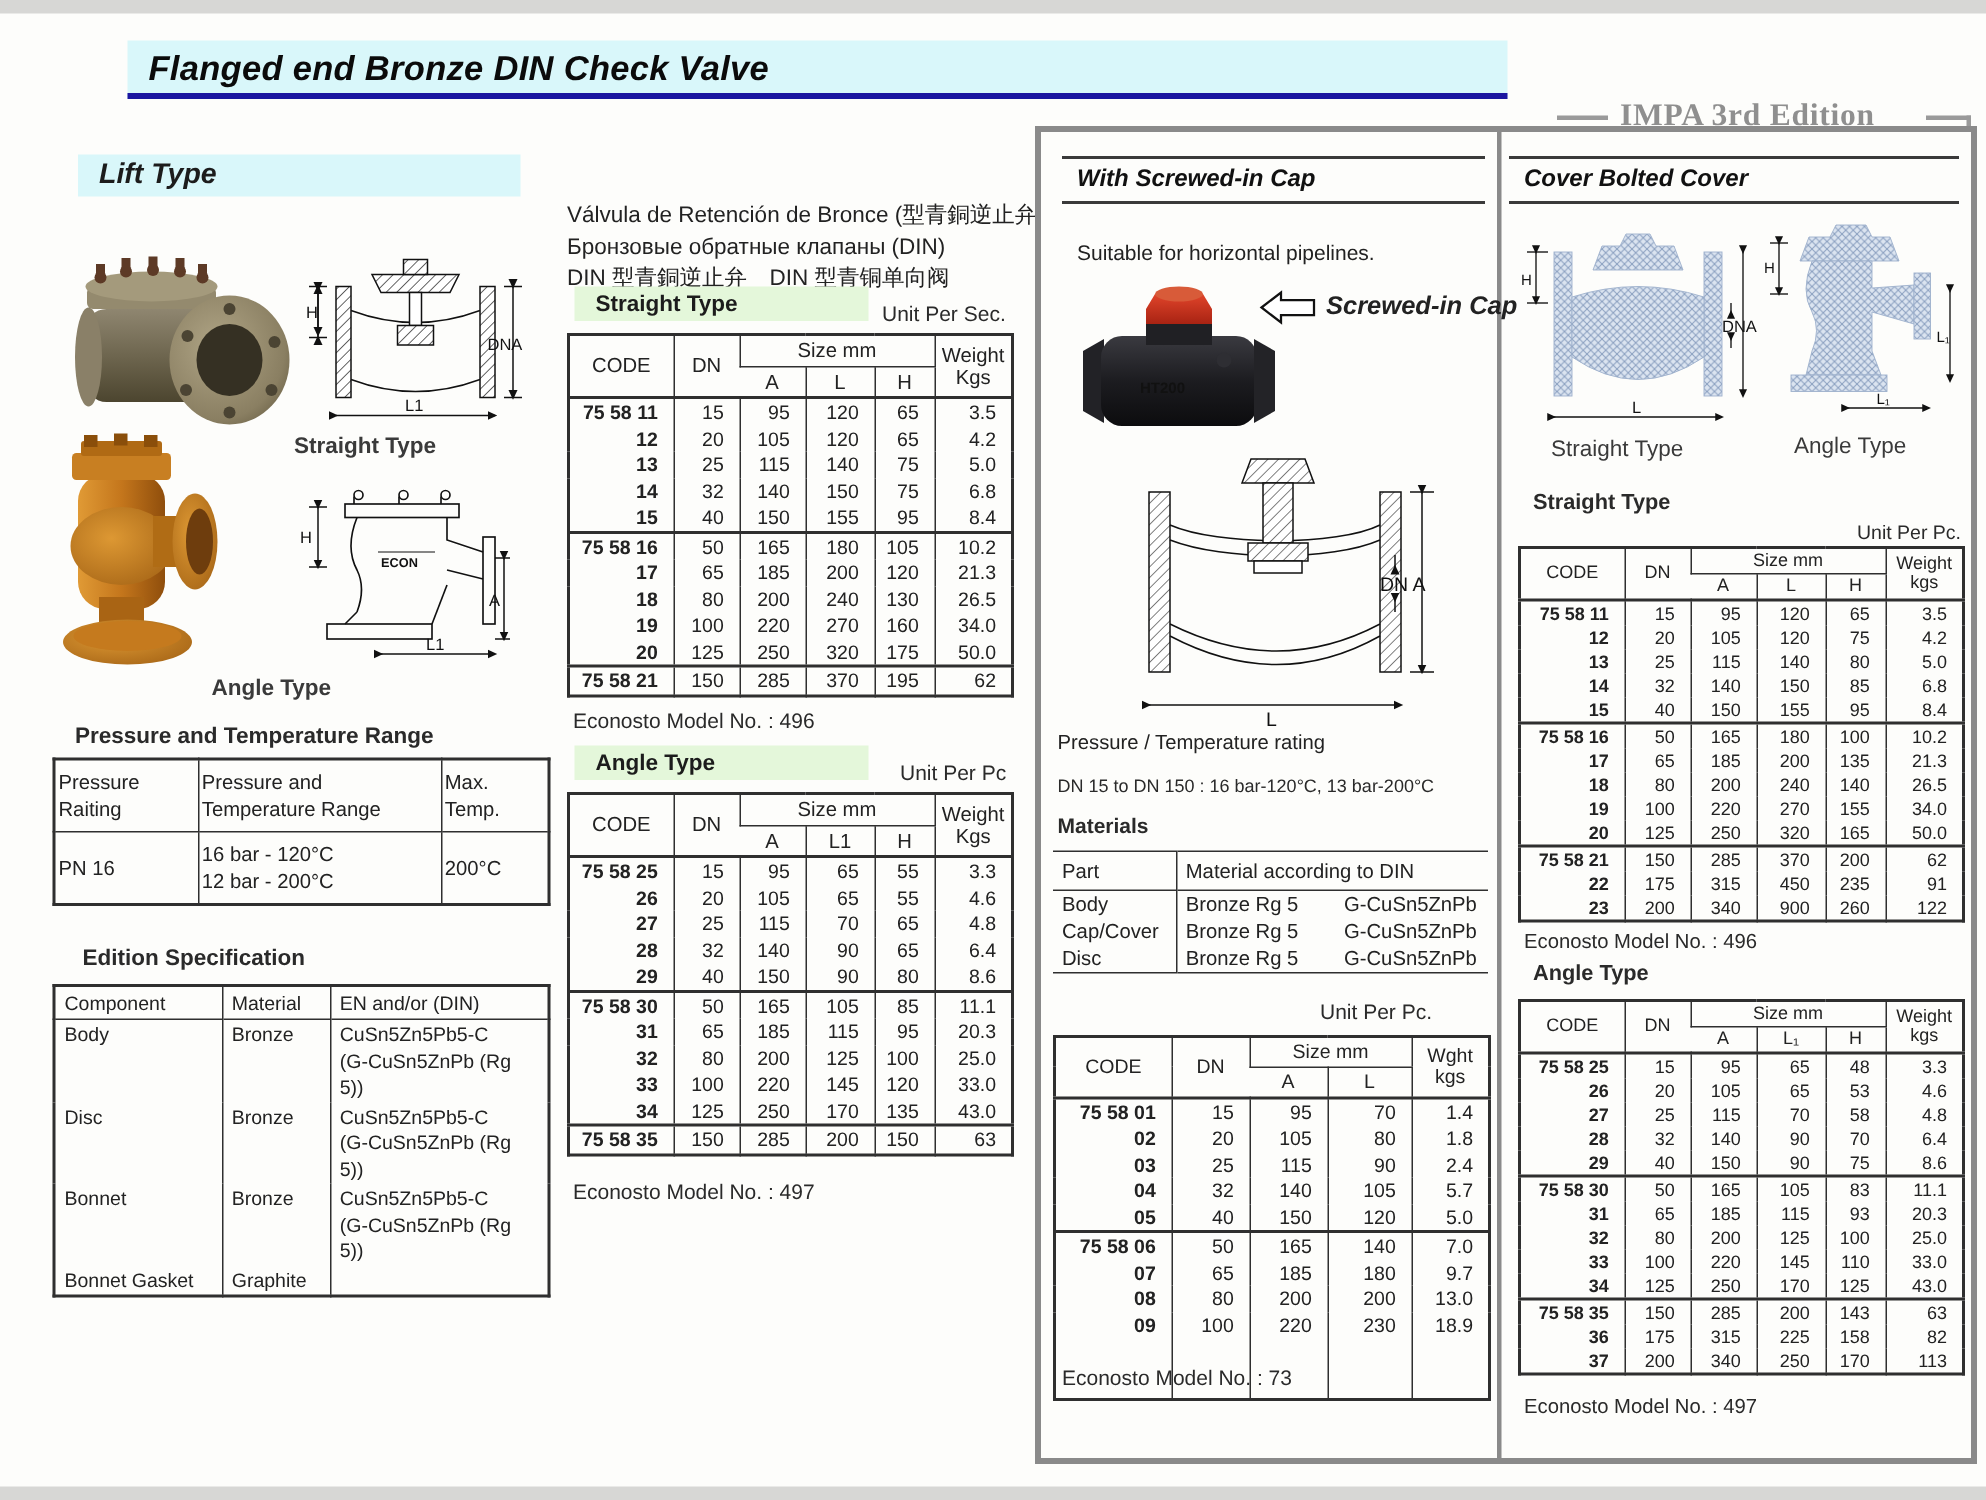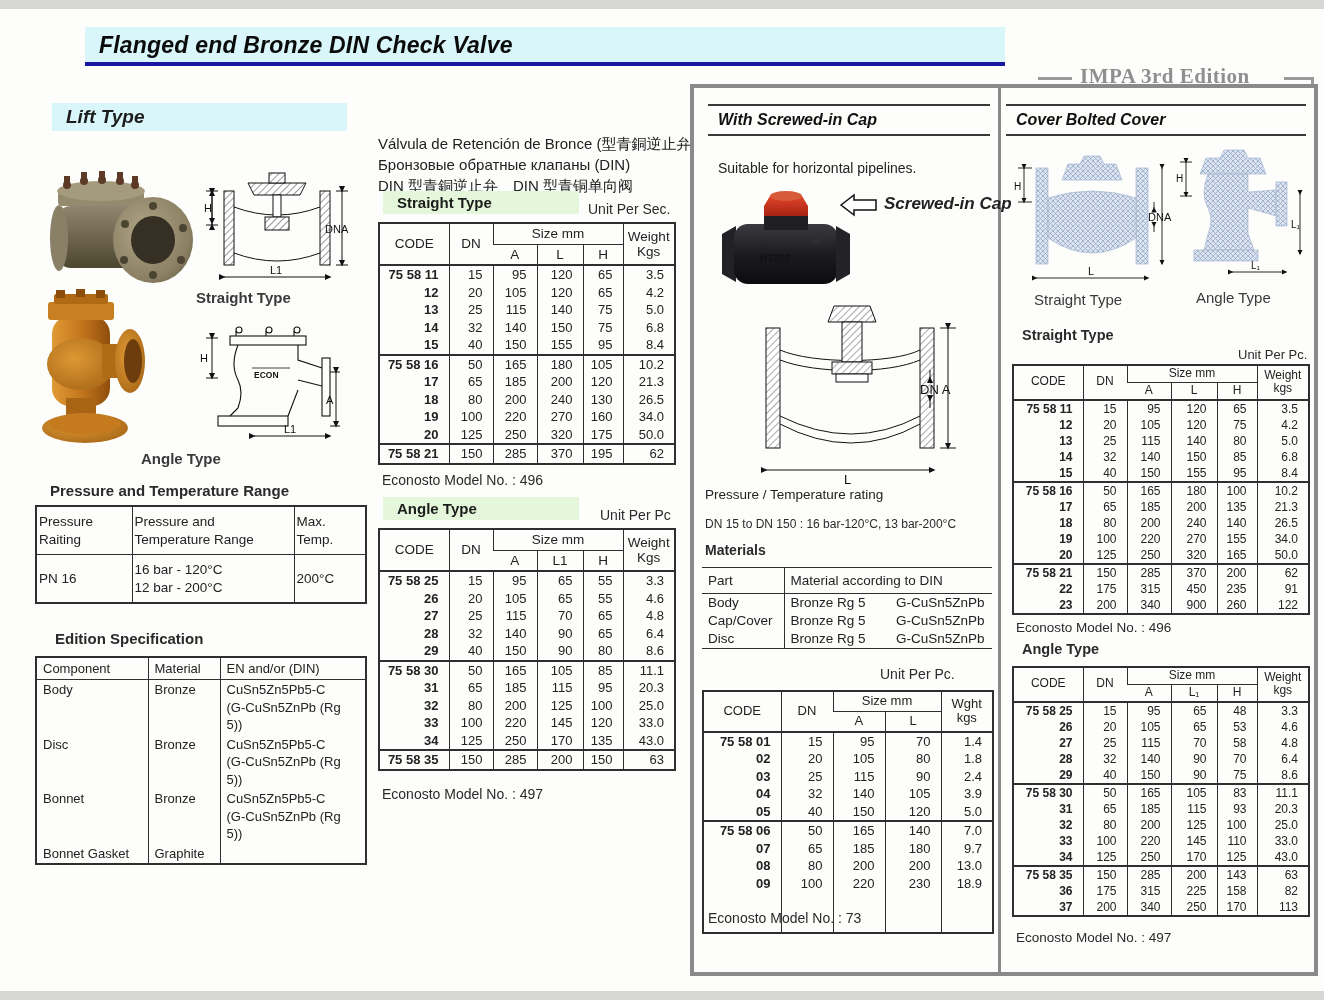--- a/index.html
+++ b/index.html
@@ -682,21 +682,21 @@
           <td>25</td>
           <td>115</td>
           <td>90</td>
           <td>2.4</td>
         </tr>
         <tr>
           <td>04</td>
           <td>32</td>
           <td>140</td>
           <td>105</td>
-          <td>3.9</td>
+          <td>5.7</td>
         </tr>
         <tr>
           <td>05</td>
           <td>40</td>
           <td>150</td>
           <td>120</td>
           <td>5.0</td>
         </tr>
         <tr class="group-start">
           <td>75 58 06</td>

